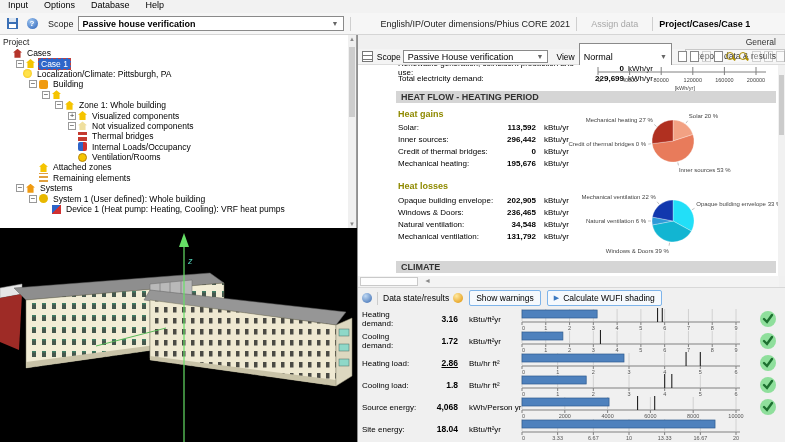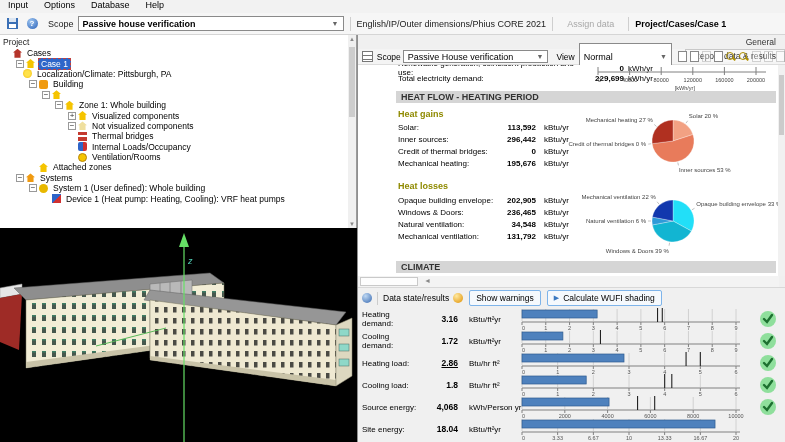--- a/index.html
+++ b/index.html
@@ -20,21 +20,21 @@
   .floppy:before { content:""; position:absolute; left:2px; top:0; width:7px; height:4px; background:#DCE6F2; }
   .floppy:after { content:""; position:absolute; left:2px; bottom:1px; width:7px; height:4px; background:#fff; }
   .helpball { width:11px; height:11px; border-radius:50%; background:radial-gradient(circle at 35% 30%, #9CC4F0, #2B62B8);
     color:#fff; font-size:8px; line-height:11px; text-align:center; font-weight:bold; }
   .tlabel { margin:0 4px 0 8px; color:#222; }
   .combo { background:#fff; border:1px solid #8A8A8A; height:15px; display:flex; align-items:center;
     padding:0 4px; font-size:9px; }
   .combo .chev { margin-left:auto; color:#666; font-size:7px; padding-left:6px; }
   .combo.main { width:266px; font-weight:bold; }
   .sep { width:1px; height:14px; background:#CFCFCF; margin:0 6px; }
-  .profile-text { color:#222; }
+  .profile-text { color:#222;margin-left:24px; }
   .assign { color:#A8A8A8; margin:0 8px; }
   .breadcrumb { font-weight:bold; }
   
   .tree-panel { position:absolute; top:35px; left:0; width:357px; height:193px;
     background:#fff; border-right:1px solid #9A9A9A; overflow:hidden; font-size:8.5px; }
   .tree-header { padding:2px 0 1px 3px; color:#222; }
   .tree-row { height:10.4px; display:flex; align-items:center; white-space:nowrap; }
   .expander { width:8px; height:8px; border:1px solid #999; background:#fff; color:#333;
     font-size:8px; line-height:6px; text-align:center; margin-right:2px; flex:0 0 auto; }
   .expander.none { visibility:hidden; }
@@ -206,20 +206,25 @@
       <div class="tree-row" style="padding-left: 68px;">
         <span class="expander none"></span>
         <span class="ticon ventilation-icon"></span>
         <span class="tree-label">Ventilation/Rooms</span>
       </div>
       <div class="tree-row" style="padding-left: 29px;">
         <span class="expander none"></span>
         <span class="ticon attached-zones-icon house"></span>
         <span class="tree-label">Attached zones</span>
       </div>
+      <div class="tree-row" style="padding-left: 29px;">
+        <span class="expander none"></span>
+        <span class="ticon remaining-elements-icon"></span>
+        <span class="tree-label">Remaining elements</span>
+      </div>
       <div class="tree-row" style="padding-left: 16px;">
         <span class="expander">−</span>
         <span class="ticon systems-icon house"></span>
         <span class="tree-label">Systems</span>
       </div>
       <div class="tree-row" style="padding-left: 29px;">
         <span class="expander">−</span>
         <span class="ticon system-icon"></span>
         <span class="tree-label">System 1 (User defined): Whole building</span>
       </div>

